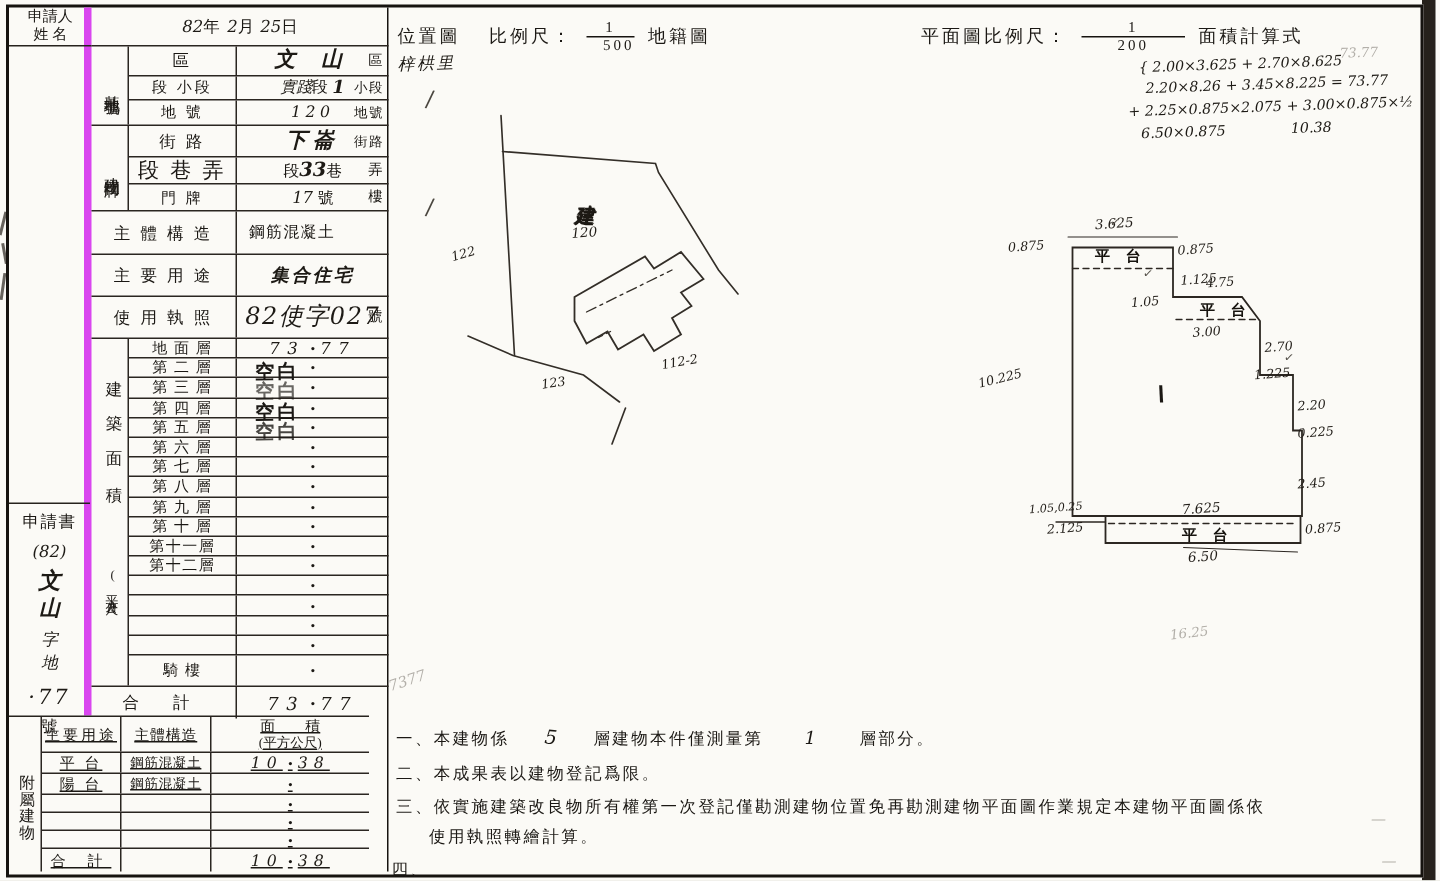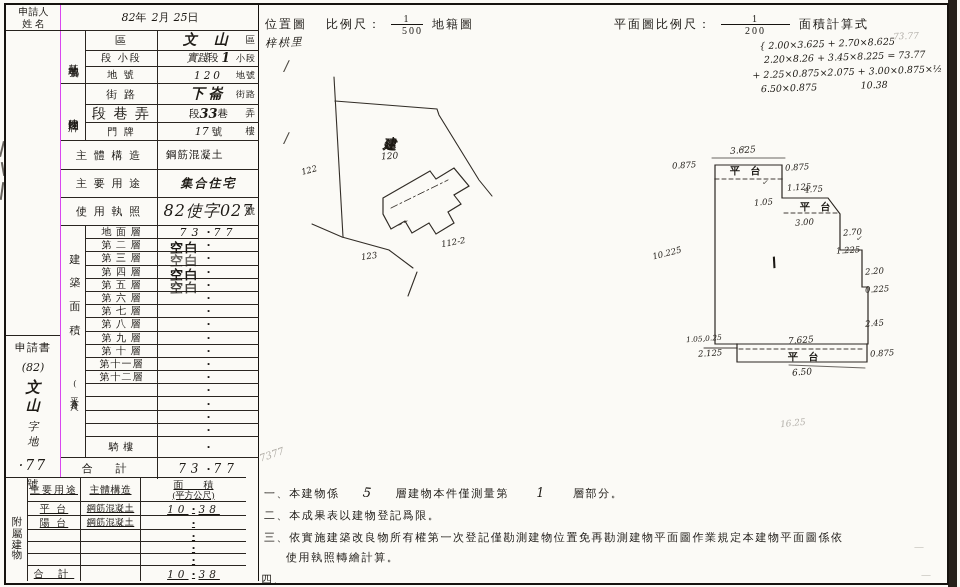--- a/index.html
+++ b/index.html
@@ -6,21 +6,21 @@
   #stage{position:relative;width:960px;height:587px;background:#fbfaf6;overflow:hidden;
          font-family:"Liberation Serif",serif;color:#1b1814;}
   
   #sheet{position:absolute;left:4px;top:3px;width:941px;height:578px;border:2px solid #16130f;background:#fbfaf6;}
   #rband{position:absolute;left:948px;top:0;width:9px;height:587px;background:#26211b;}
   .typed{font-family:"Liberation Serif",serif;}
   .hw{font-family:"DejaVu Serif",serif;font-style:italic;color:#1d1a15;}
   .stamp{font-weight:700;}
   
   #panel{position:absolute;left:0;top:0;width:253px;height:576px;border-right:1.6px solid #16130f;box-sizing:border-box;}
-  #leftcol{position:absolute;left:0;top:0;width:55px;height:472px;border-right:1px solid #d946ef;box-sizing:border-box;}
+  #leftcol{position:absolute;left:0;top:0;width:55px;height:472px;border-right:5px solid #d946ef;box-sizing:border-box;}
   #appl{position:absolute;left:0;top:0;width:55px;height:26px;border-bottom:1px solid #26221d;box-sizing:border-box;
         font-size:10px;line-height:12px;text-align:center;padding-top:1px;}
   #marginblk{position:absolute;left:0;top:330px;width:54px;border-top:1px solid #26221d;text-align:center;}
   #marginblk .m{display:block;}
   #mainrows{position:absolute;left:55px;top:0;width:198px;height:472px;}
   .row{display:flex;border-bottom:1px solid #2a2520;box-sizing:border-box;align-items:center;}
   .lab{box-sizing:border-box;border-right:1px solid #2a2520;height:100%;display:flex;align-items:center;justify-content:center;
        font-size:11px;letter-spacing:2px;}
   .lab.w97{width:97px;}
   .lab.w72{width:72px;}

